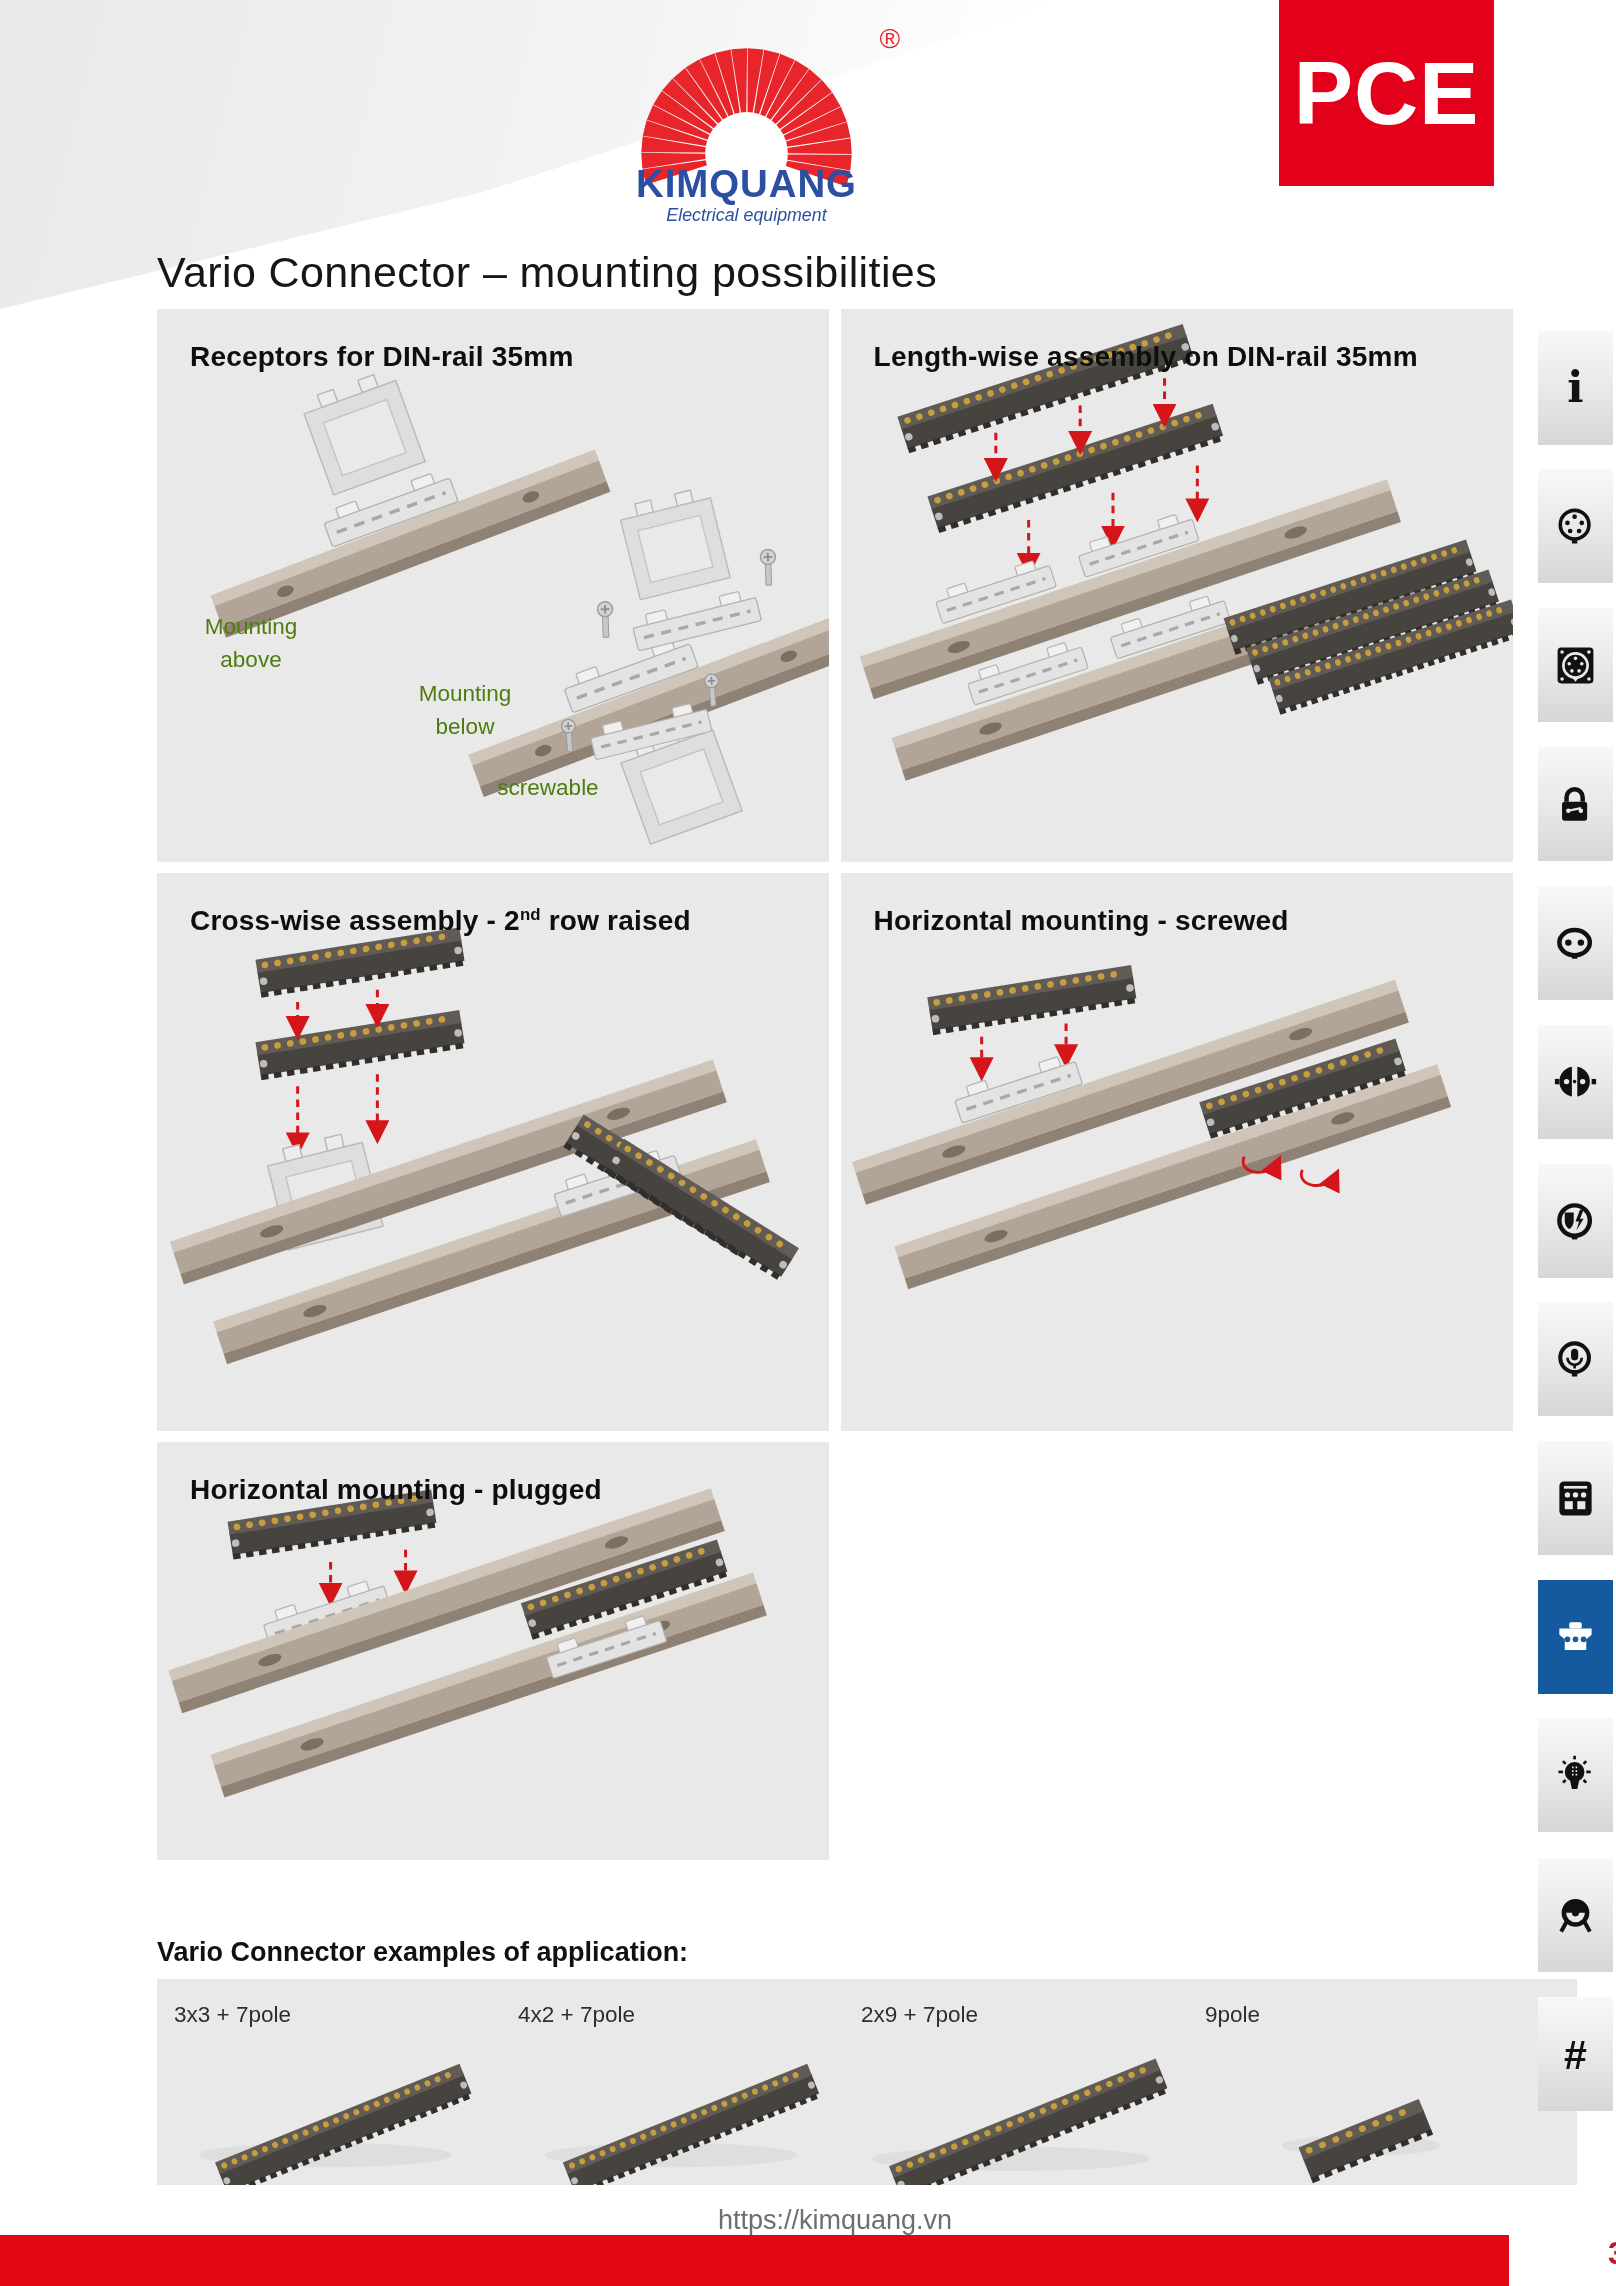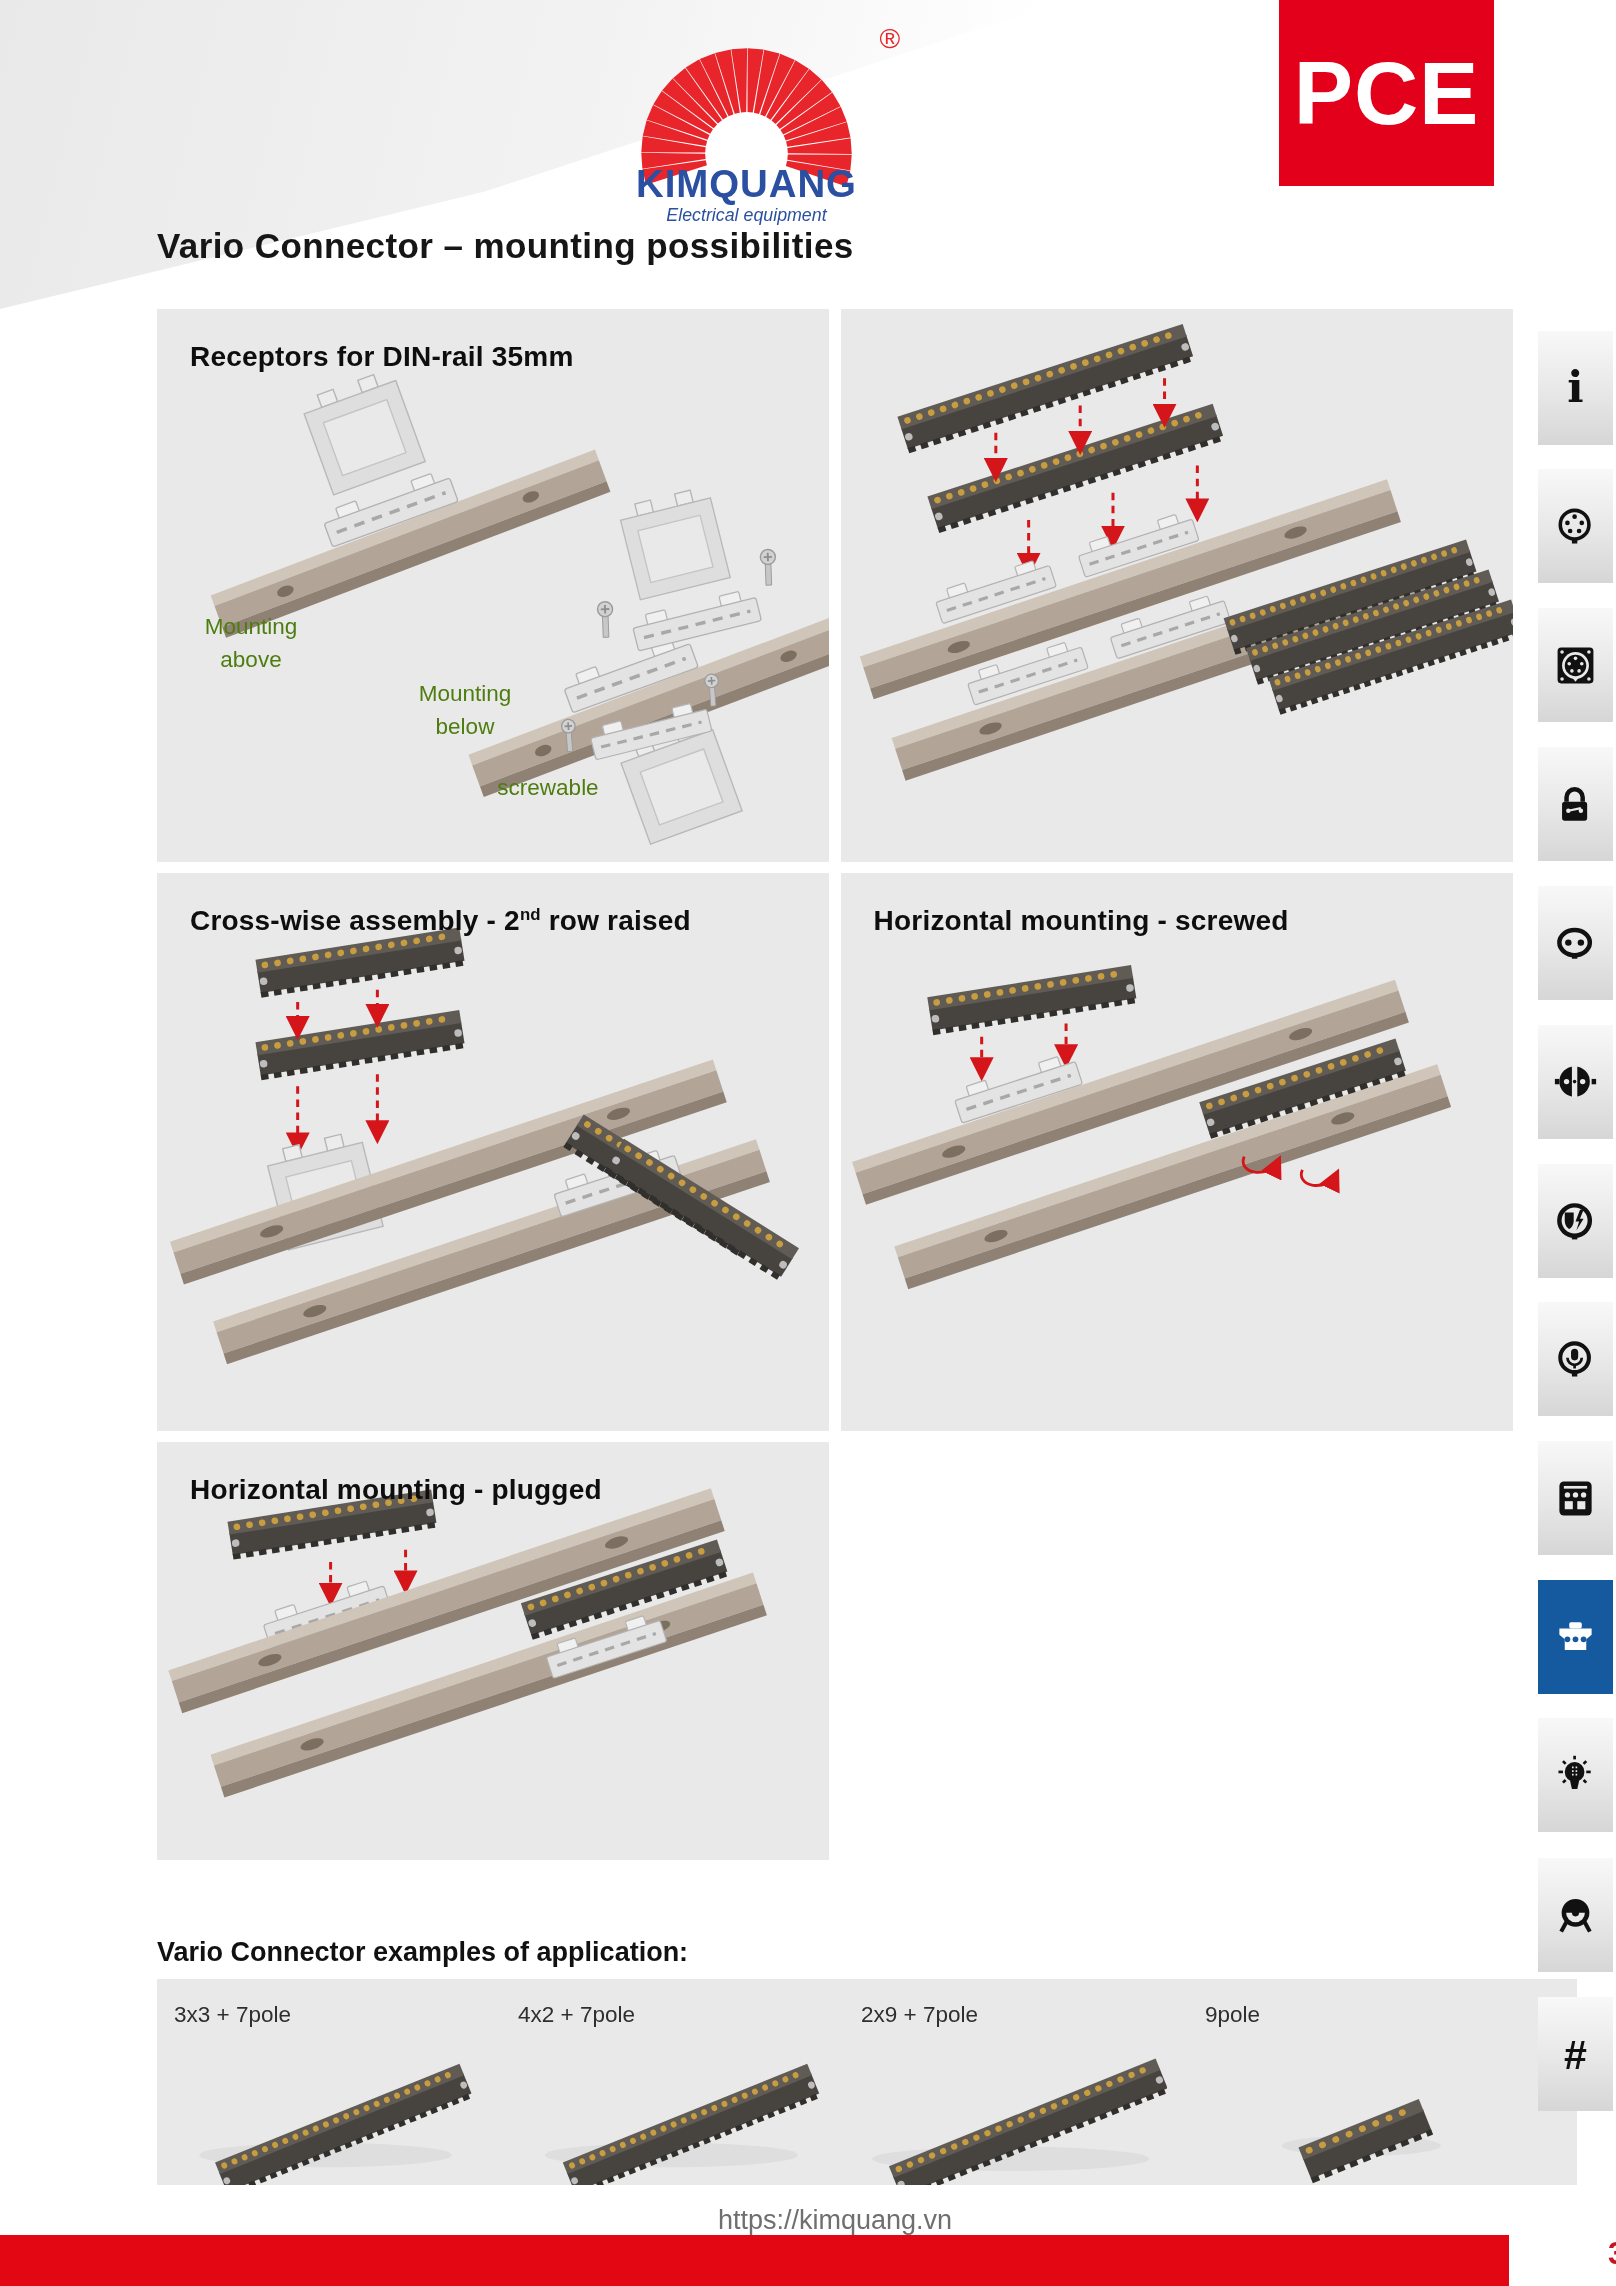--- a/index.html
+++ b/index.html
@@ -5,21 +5,21 @@
   html,body{margin:0;padding:0;}
   body{width:1616px;height:2286px;position:relative;background:#ffffff;
        font-family:"Liberation Sans", sans-serif;overflow:hidden;}
   .bg-wash{position:absolute;left:0;top:0;width:1616px;height:309px;
        background:linear-gradient(104deg,#e9e9ea 0%,#f3f3f4 38%,#ffffff 62%);
        clip-path:polygon(0 0,66% 0,30% 62%,0 100%);}
   .pce-logo{position:absolute;left:1279px;top:0;width:215px;height:186px;background:#e2001a;
        color:#fff;display:flex;align-items:center;justify-content:center;
        font-size:89px;font-weight:bold;letter-spacing:0.9px;}
   .kq-logo{position:absolute;left:587px;top:11.2px;width:319px;height:223px;}
-  .page-title{position:absolute;left:157px;top:203px;font-size:35px;font-weight:bold;
+  .page-title{position:absolute;left:157px;top:219px;font-size:43px;font-weight:normal;
        color:#161616;letter-spacing:0.4px;white-space:nowrap;}
   .main-grid{position:absolute;left:157px;top:309px;width:1356px;height:1552px;
        display:grid;grid-template-columns:1fr 1fr;grid-template-rows:553px 558px 418px;gap:11.2px;}
   .cell{background:#e9e9e9;position:relative;overflow:hidden;}
   .cell h2{margin:9px;position:absolute;left:24px;top:22.5px;font-size:28px;font-weight:bold;
        color:#0e0e0e;letter-spacing:0.2px;white-space:nowrap;z-index:2;}
   .cell h2 sup{font-size:60%;vertical-align:super;}
   .scene{position:absolute;left:0;top:0;width:100%;height:100%;}
   .plabel{position:absolute;font-size:22.5px;color:#4d7c0f;text-align:center;line-height:1.45;z-index:2;}
   .examples-h{position:absolute;left:157px;top:1915px;font-size:27px;font-weight:bold;color:#111;}
@@ -175,20 +175,21 @@
     <div class="plabel" style="left:233px;top:369px;width:150px">
       <span>Mounting</span><br>
       <span>below</span>
     </div>
     <div class="plabel" style="left:316px;top:463px;width:150px">
       <span>screwable</span>
     </div>
   </div>
 
   <div class="cell">
+    <h2>Length-wise assembly on DIN-rail 35mm</h2>
     <svg class="scene" viewBox="0 0 717 590">
       <g transform="translate(60,115) rotate(-18)">
           <use href="#strip24"></use>
         </g>
       <g transform="translate(92,200) rotate(-18)">
           <use href="#strip24"></use>
         </g>
       <line class="dash" x1="165" y1="132" x2="165" y2="177" marker-end="url(#arr)"></line>
       <line class="dash" x1="255" y1="103" x2="255" y2="148" marker-end="url(#arr)"></line>
       <line class="dash" x1="345" y1="74" x2="345" y2="119" marker-end="url(#arr)"></line>

